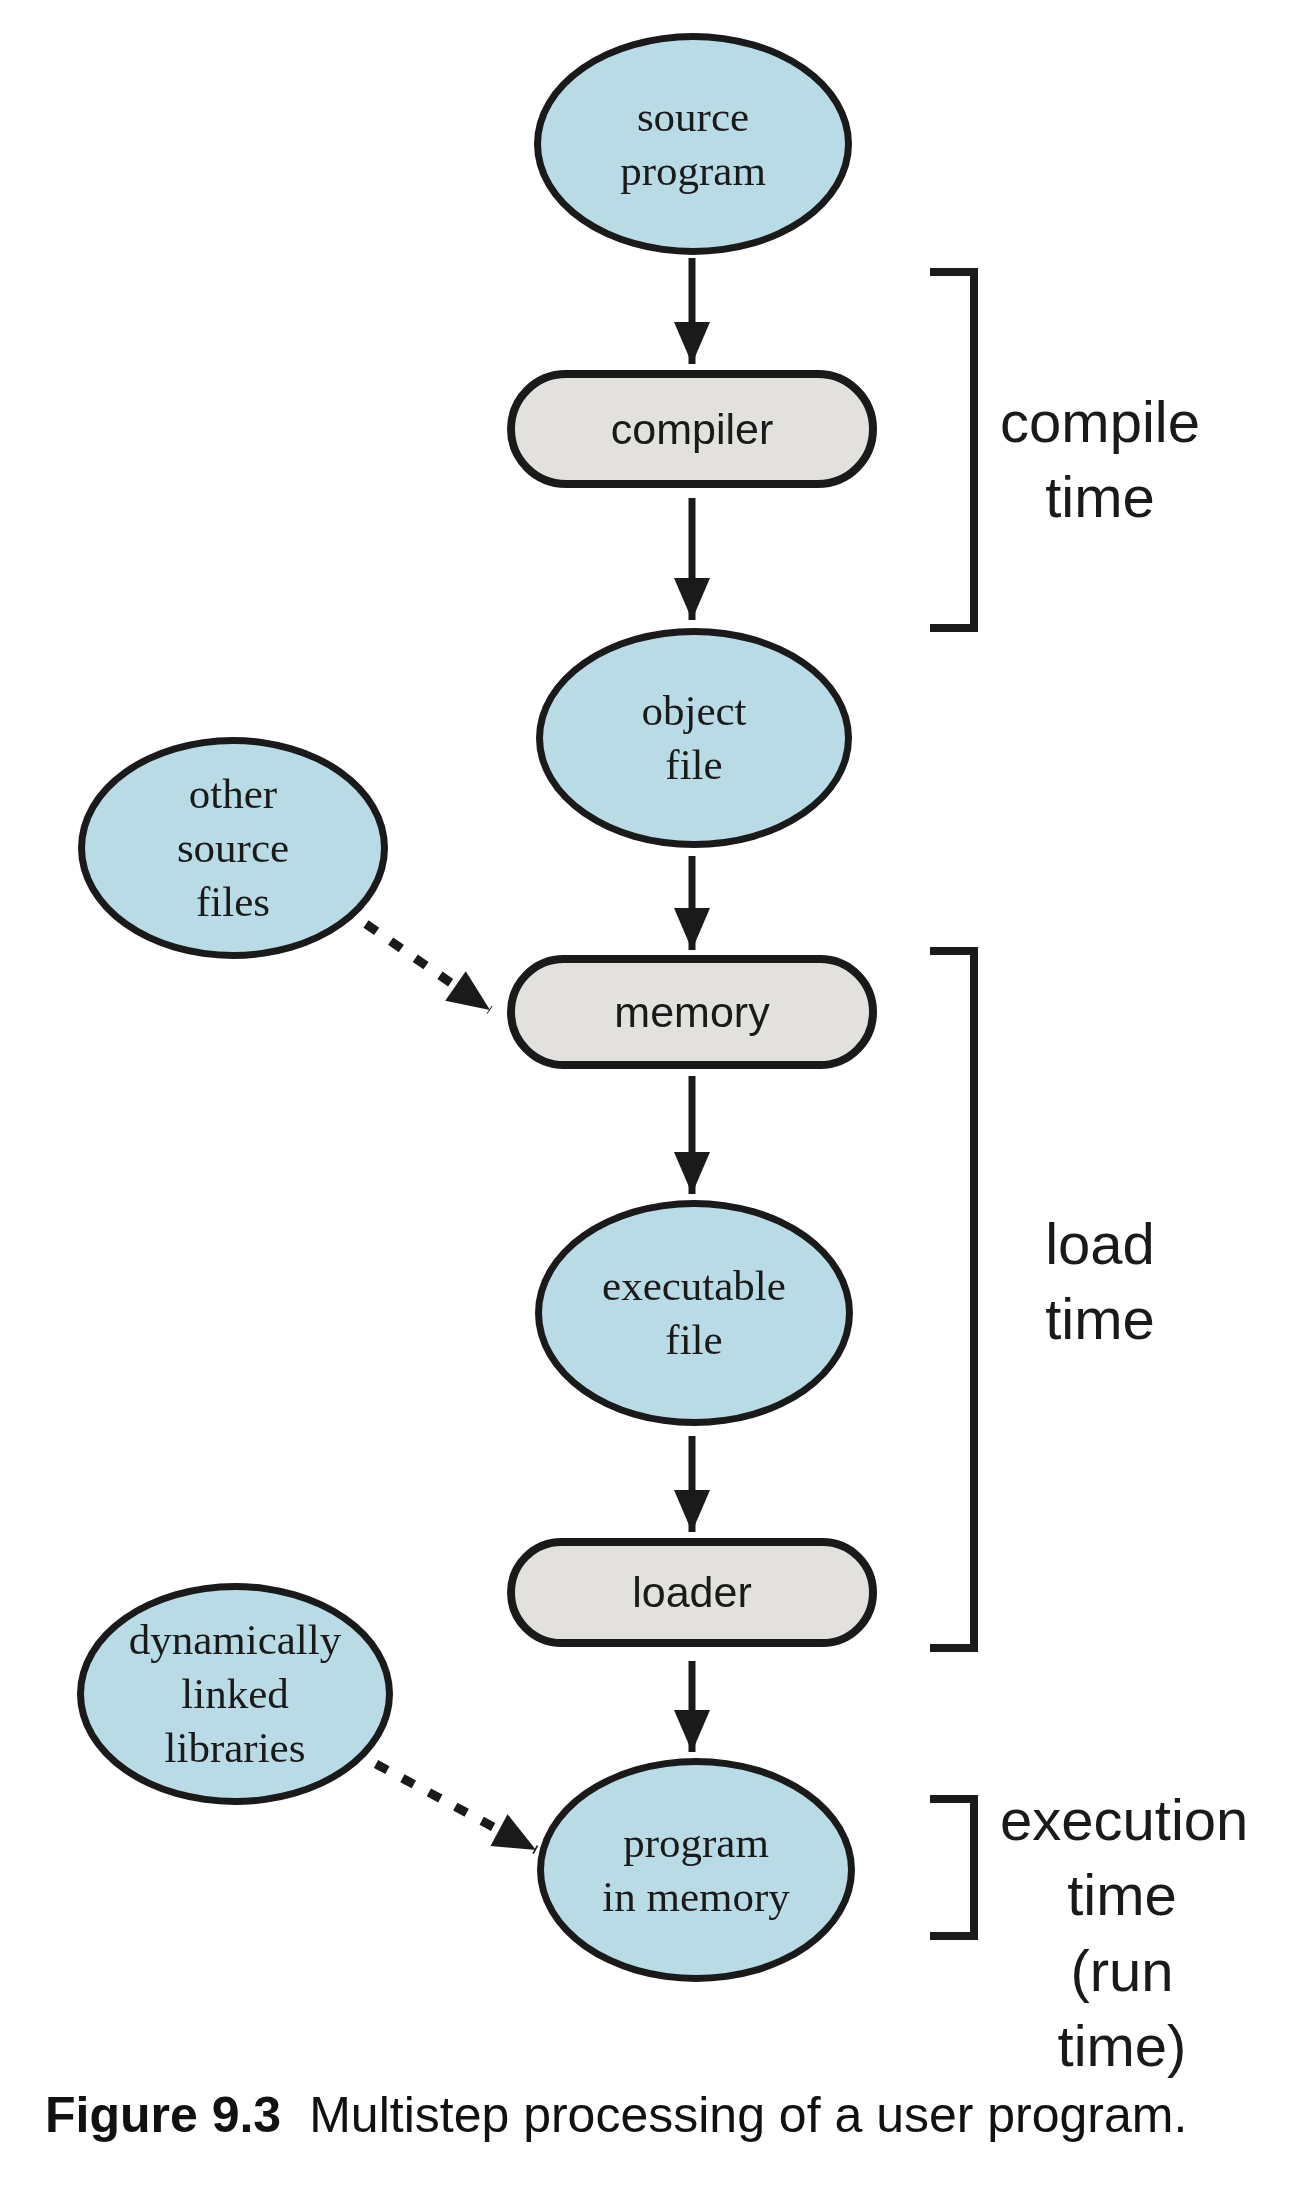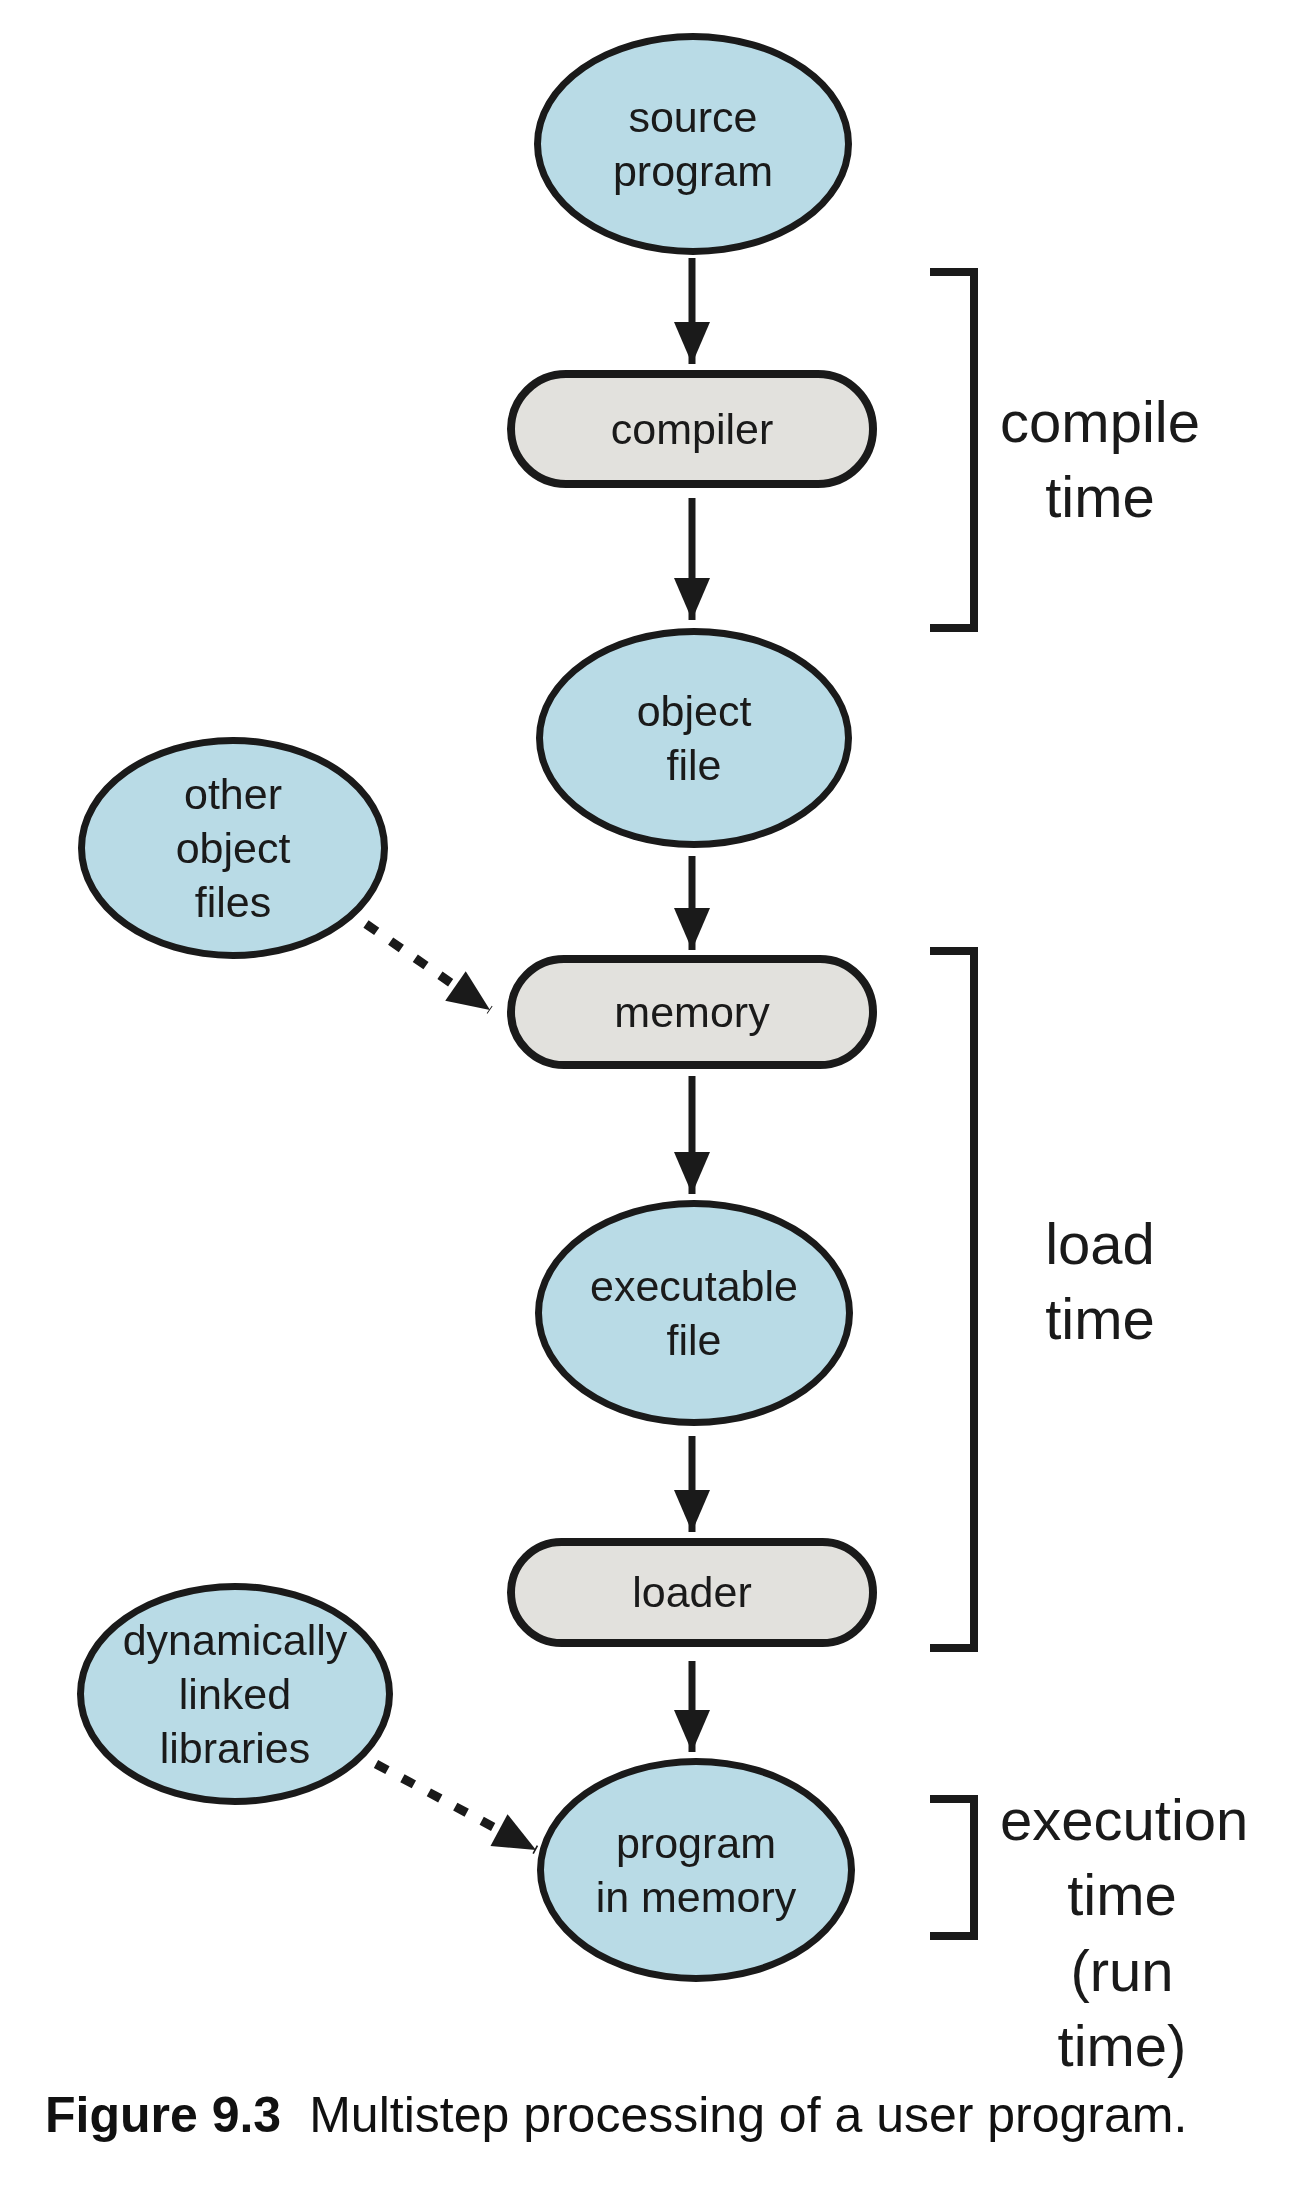--- a/index.html
+++ b/index.html
@@ -22,20 +22,21 @@
     display:flex;align-items:center;justify-content:center;
     text-align:center;
     color:var(--ink);
     font-size:43px;line-height:1.26;
     white-space:pre-line;
   }
   .ellipse{
     background:var(--blue);
     border:7px solid var(--ink);
     border-radius:50%;
+    font-family:Liberation Serif, serif;
   }
   .pill{
     background:var(--gray);
     border:8px solid var(--ink);
     border-radius:62px;
     text-align:right;
   }
   .bracket{
     position:absolute;
     border-top:8px solid var(--ink);
@@ -110,21 +111,21 @@
     <span>loader</span>
   </div>
 
   <div class="node ellipse" style="left:537px;top:1758px;width:318px;height:224px;">
     <span>program
 in memory</span>
   </div>
 
   <div class="node ellipse" style="left:78px;top:737px;width:310px;height:222px;">
     <span>other
-object
+source
 files</span>
   </div>
 
   <div class="node ellipse" style="left:77px;top:1583px;width:316px;height:222px;">
     <span>dynamically
 linked
 libraries</span>
   </div>
 
   <div class="bracket" style="left:930px;top:268px;width:48px;height:364px;"></div>

